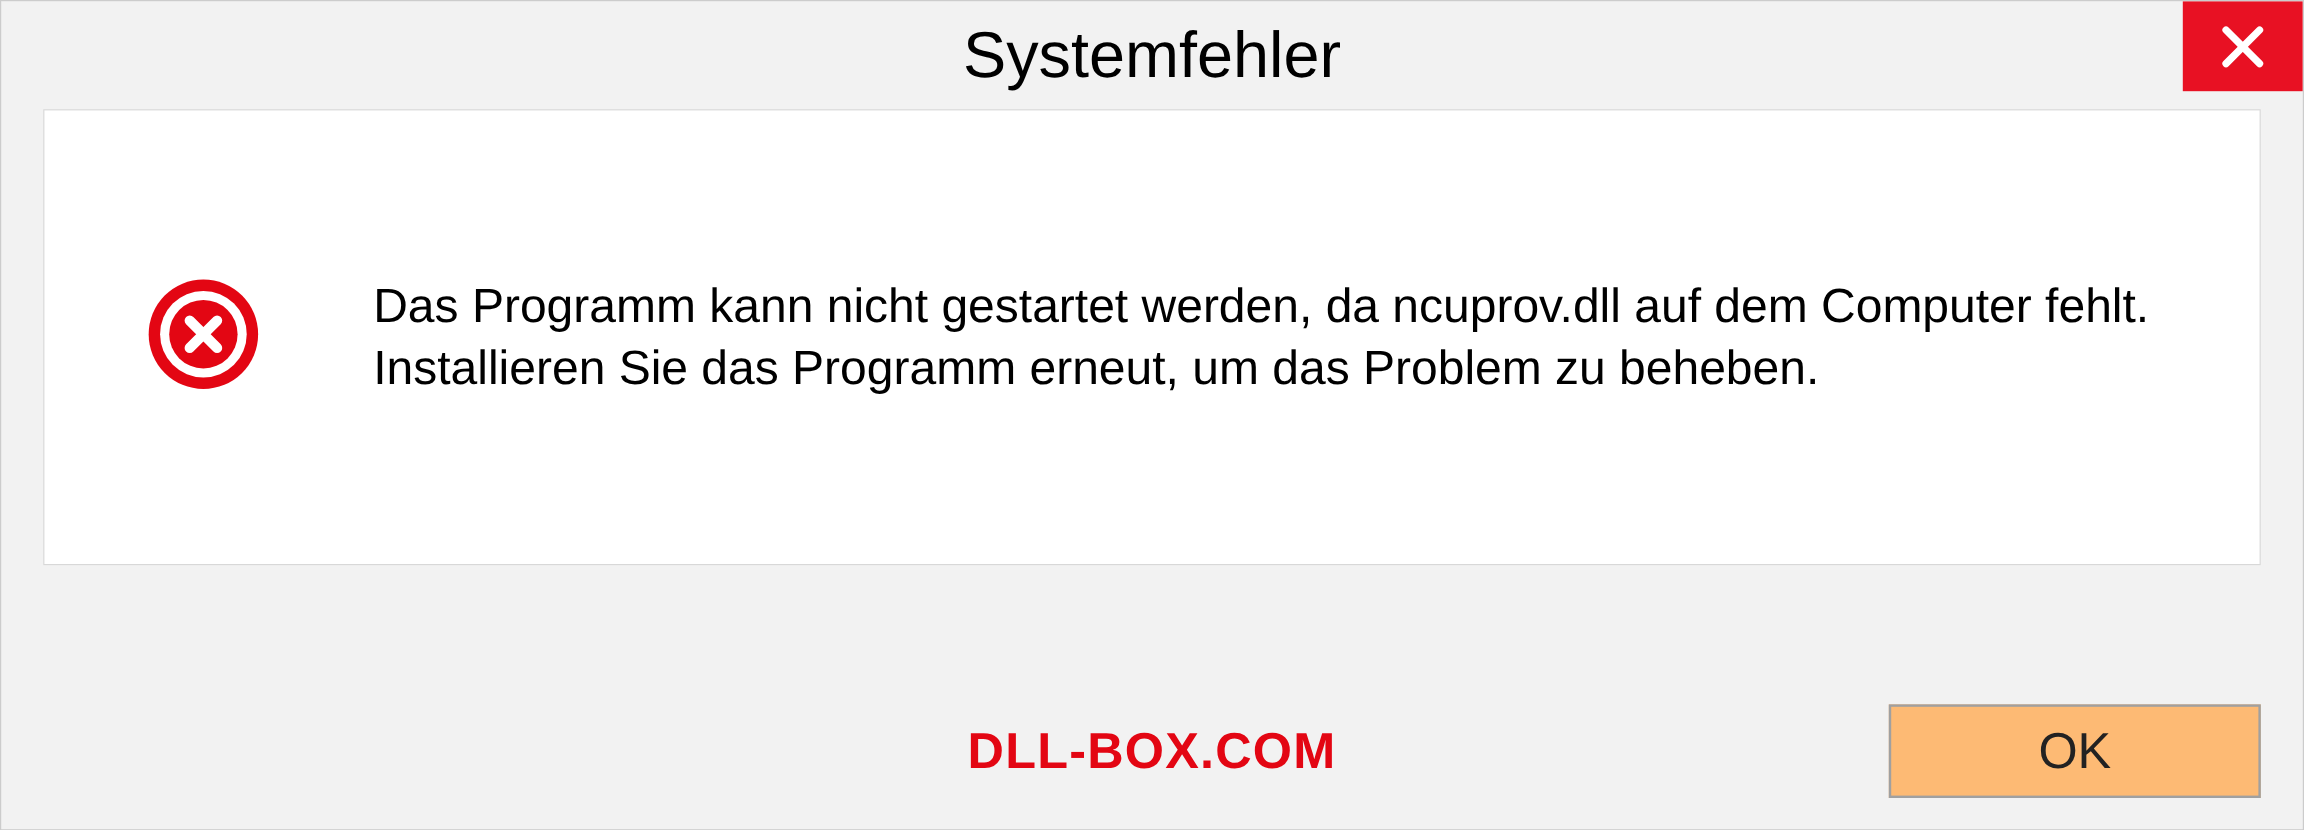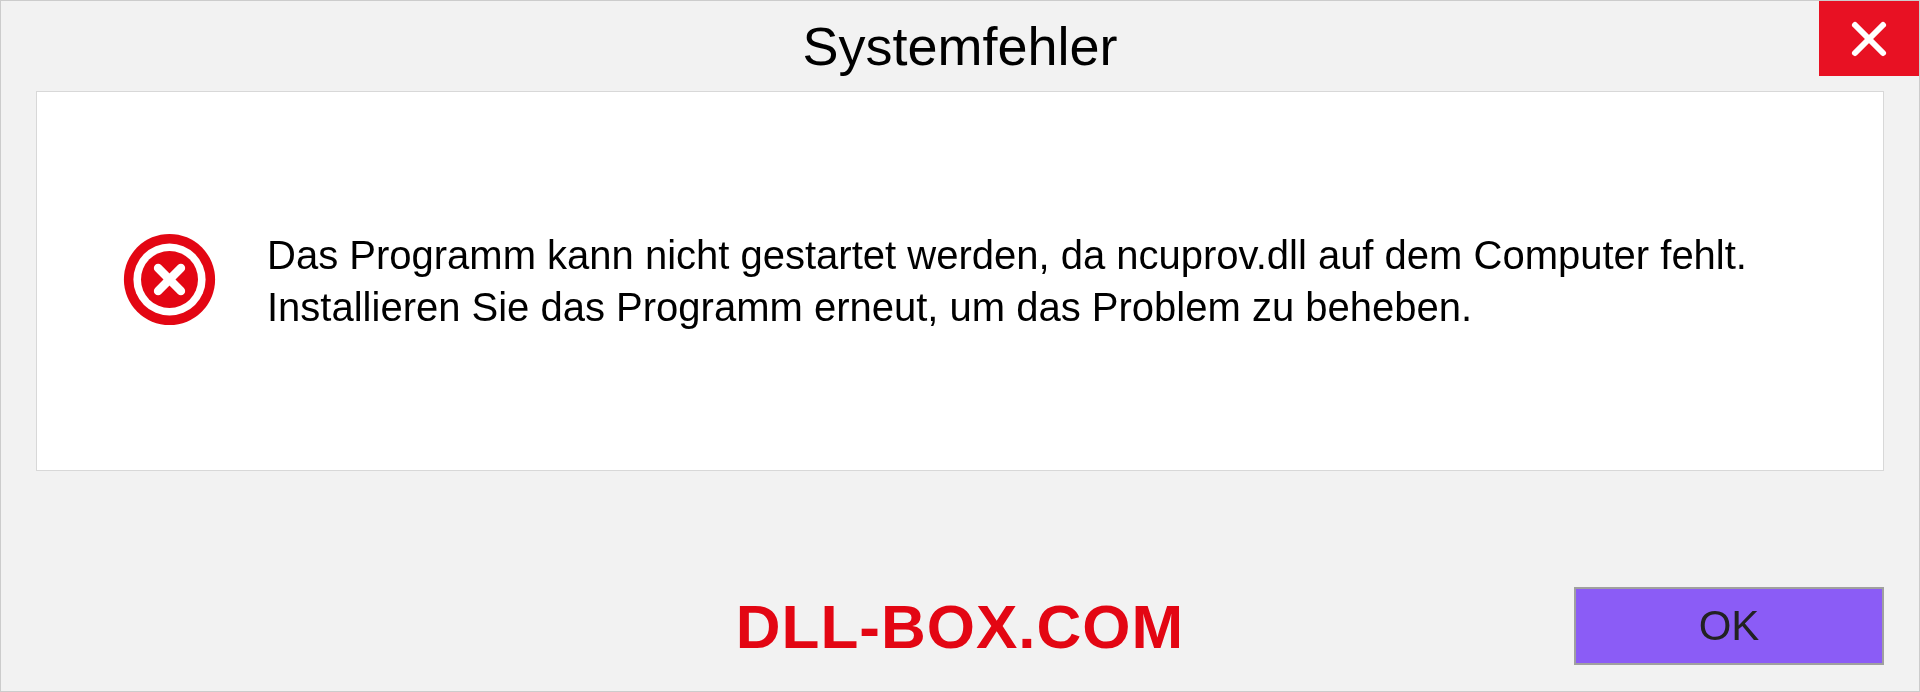--- a/index.html
+++ b/index.html
@@ -45,20 +45,21 @@
       height: 40px;
     }
     .content-box {
       margin: 0 35px;
       background: #fff;
       border: 1px solid #d8d8d8;
       height: 380px;
       display: flex;
       align-items: center;
       padding: 0 40px;
+      gap: 44px;
     }
     .error-icon {
       flex-shrink: 0;
       margin-right: 50px;
       margin-left: 45px;
     }
     .error-icon svg {
       width: 95px;
       height: 95px;
     }
@@ -77,30 +78,30 @@
       height: 130px;
       display: flex;
       align-items: center;
       justify-content: flex-end;
       padding: 0 35px;
     }
     .watermark {
       position: absolute;
       left: 50%;
       transform: translateX(-50%);
-      font-size: 62px;
+      font-size: 42px;
       font-weight: 900;
       color: #e30613;
       letter-spacing: 1px;
       font-family: Arial, sans-serif;
     }
     .ok-btn {
       width: 310px;
       height: 78px;
-      background: #8b5cf6;
+      background: #fdba74;
       border: 2px solid #a0a0a0;
       font-size: 42px;
       color: #222;
       display: flex;
       align-items: center;
       justify-content: center;
       cursor: pointer;
       font-family: 'Segoe UI', Arial, sans-serif;
     }
   </style>

